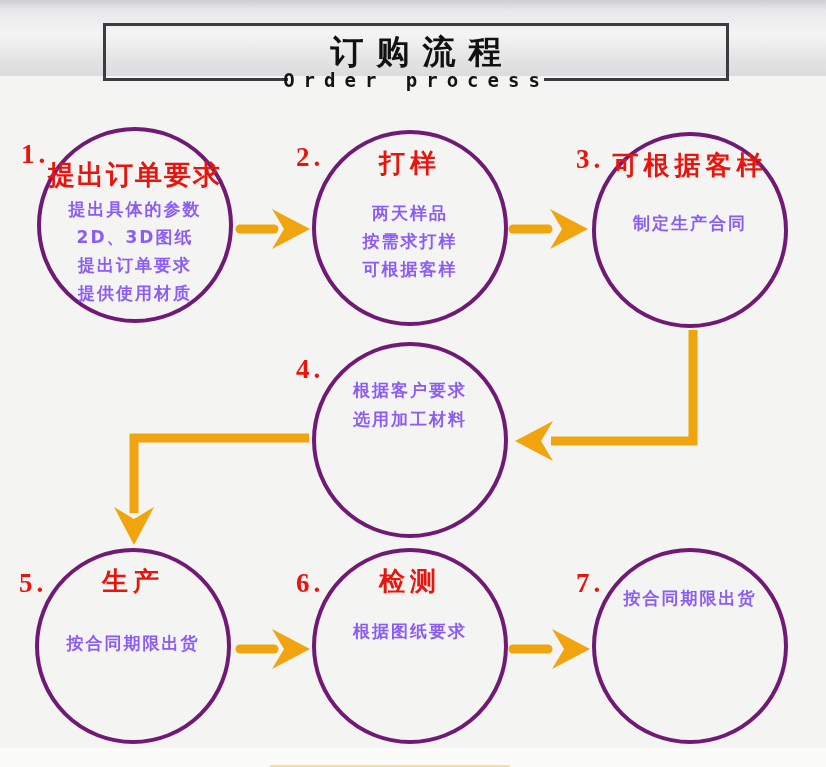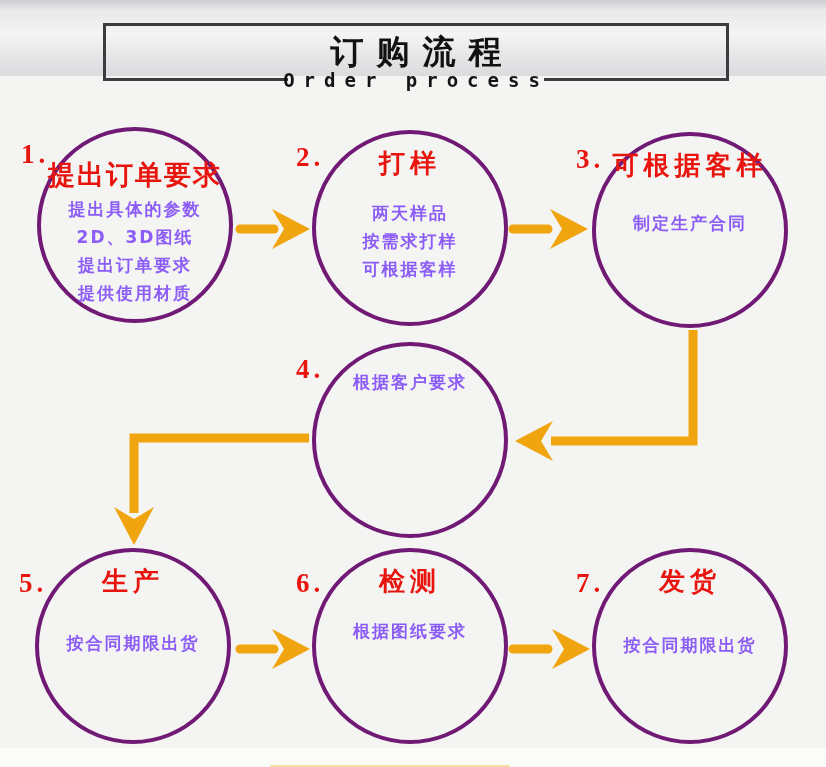--- a/index.html
+++ b/index.html
@@ -55,21 +55,21 @@
   .s3{left:592px; top:132px;}
   .s4{left:312px; top:342px;}
   .s5{left:35px;  top:548px;}
   .s6{left:312px; top:548px;}
   .s7{left:592px; top:548px;}
 
   .s1 .circle-title{font-size:27px; letter-spacing:2px; margin-top:26px;}
   .s1 .lines{margin-top:2px;}
   .s2 .lines{margin-top:18px;}
   .s3 .lines{margin-top:26px;}
-  .s4 .lines{margin-top:22px; line-height:29px;}
+  .s4 .lines{margin-top:30px; line-height:29px;}
   .s5 .lines{margin-top:30px;}
   .s6 .lines{margin-top:18px;}
   .s7 .lines{margin-top:32px;}
   .s5 .step-number,.s6 .step-number,.s7 .step-number{top:20px;}
 
   
   .arrows{position:absolute; left:0; top:0; width:826px; height:767px; pointer-events:none;}
 
   
   .bottom-band{
@@ -155,20 +155,21 @@
         <div class="line">制定生产合同</div>
       </div>
     </div>
   </div>
 
   <div class="step s4">
     <div class="step-number">4.</div>
     <div class="step-circle">
       <div class="lines">
         <div class="line">根据客户要求</div>
+        <div class="line">选用加工材料</div>
       </div>
     </div>
   </div>
 
   <div class="step s5">
     <div class="step-number">5.</div>
     <div class="step-circle">
       <div class="circle-title">生产</div>
       <div class="lines">
         <div class="line">按合同期限出货</div>
@@ -182,21 +183,20 @@
       <div class="circle-title">检测</div>
       <div class="lines">
         <div class="line">根据图纸要求</div>
       </div>
     </div>
   </div>
 
   <div class="step s7">
     <div class="step-number">7.</div>
     <div class="step-circle">
-      <div class="circle-title">发货</div>
       <div class="lines">
         <div class="line">按合同期限出货</div>
       </div>
     </div>
   </div>
 
   <div class="bottom-band">
     <div class="bottom-accent"></div>
   </div>
 

